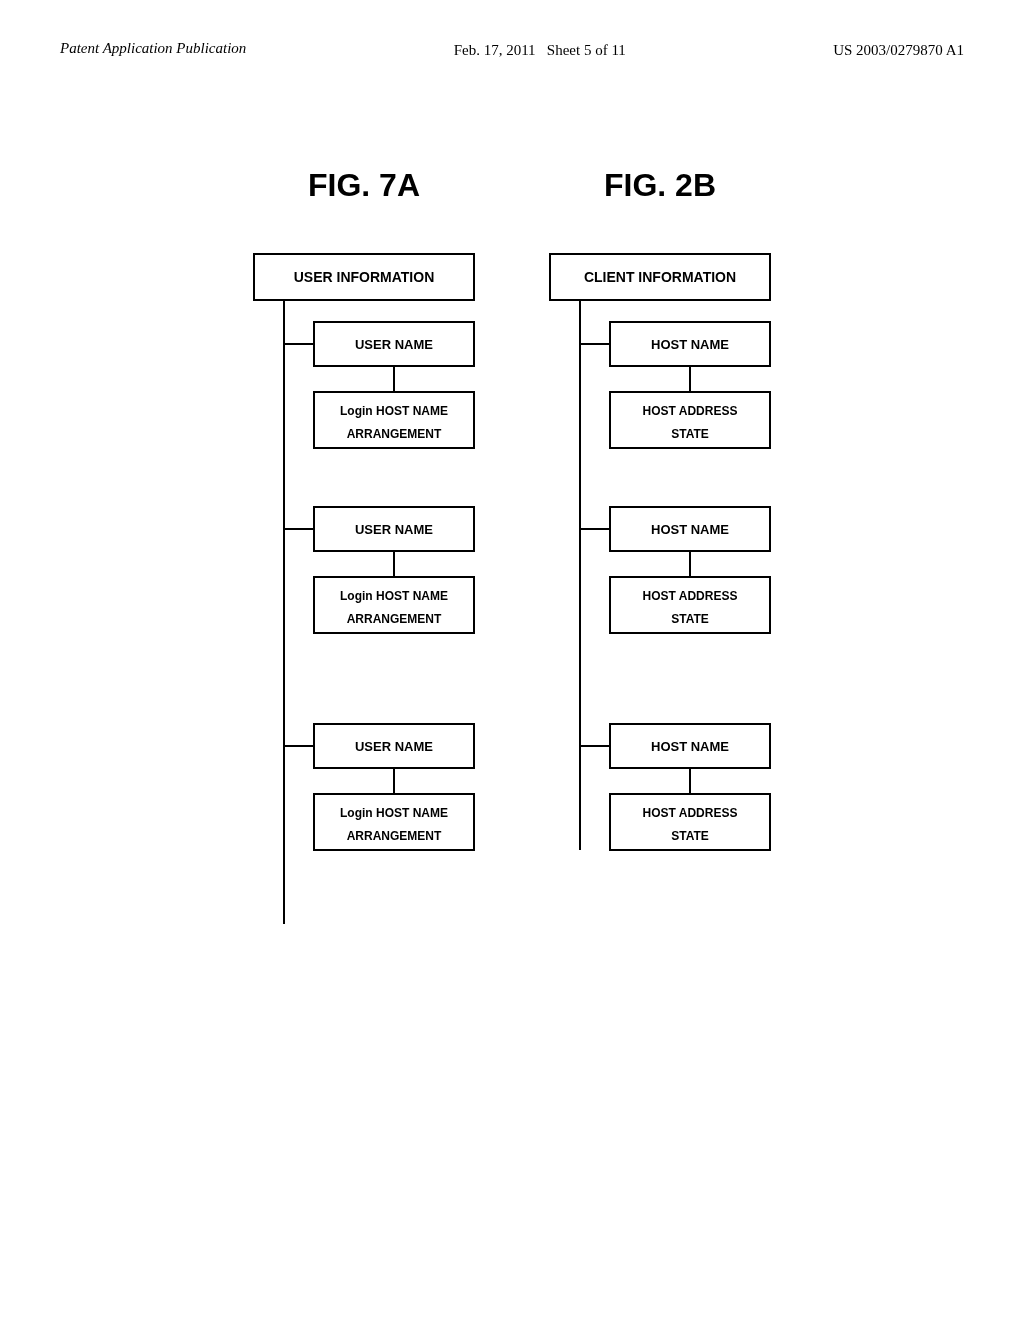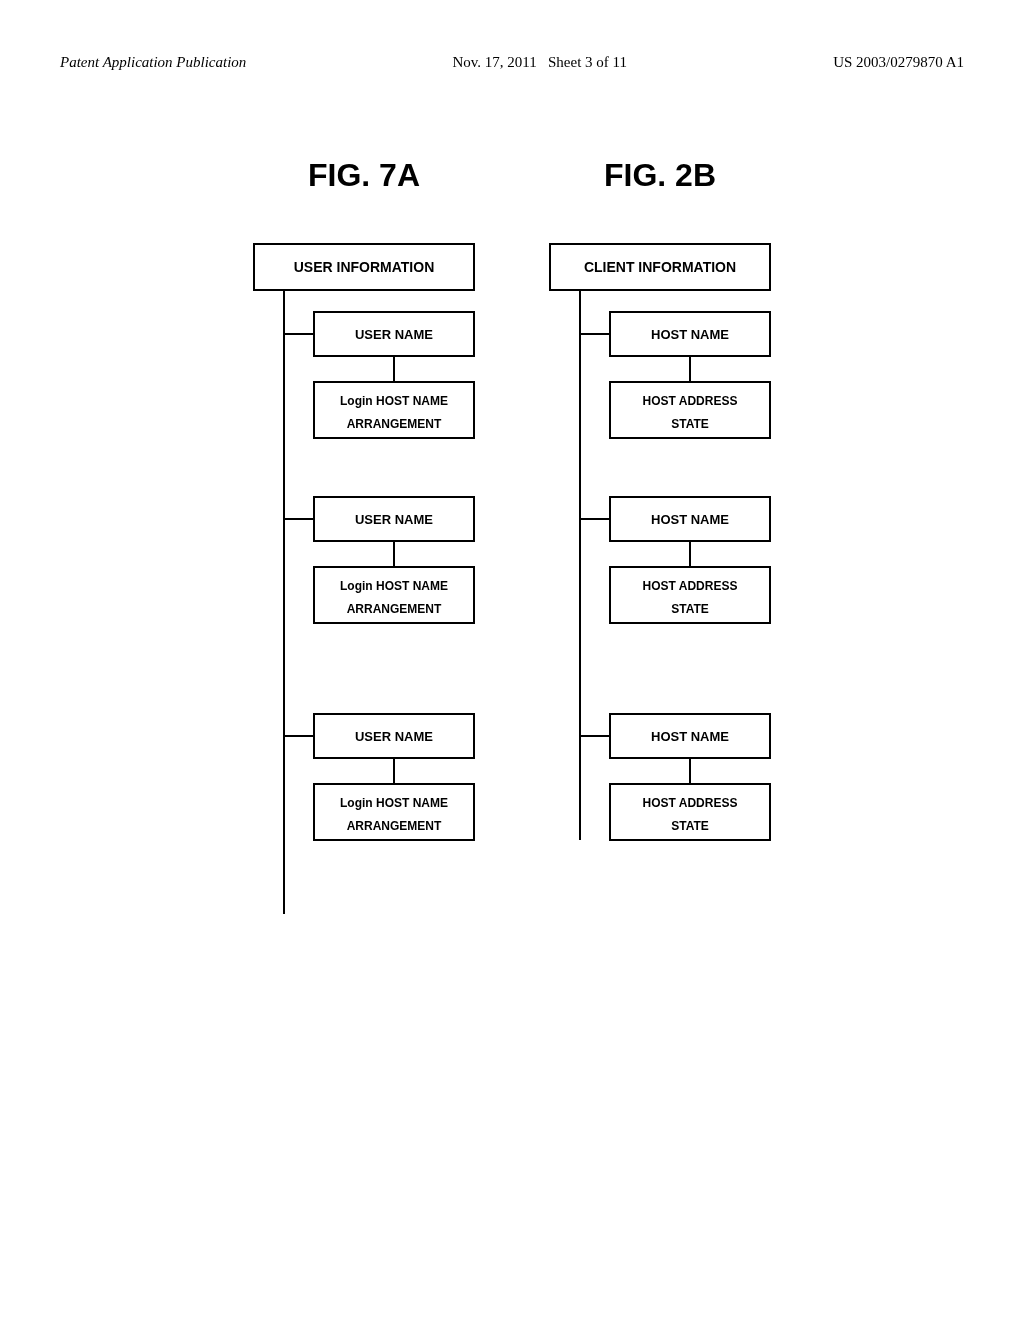--- a/index.html
+++ b/index.html
@@ -9,22 +9,22 @@
       background: #fff;
       font-family: 'Times New Roman', Times, serif;
       color: #000;
       position: relative;
       overflow: hidden;
     }
 
     .header {
       display: flex;
       justify-content: space-between;
-      align-items: center;
-      padding: 52px 60px 0 60px;
+      align-items: flex-end;
+      padding: 38px 60px 0 60px;
       font-size: 15px;
       gap: 34px;
     }
 
     .header-left {
       font-style: italic;
       font-size: 15px;
       line-height: 1.4;
     }
 
@@ -34,21 +34,21 @@
     }
 
     .header-right {
       font-size: 15px;
     }
 
     .main-content {
       display: flex;
       justify-content: center;
       gap: 36px;
-      margin-top: 84px;
+      margin-top: 108px;
       padding: 0 60px;
     }
 
     .figure-title {
       font-size: 32px;
       font-weight: bold;
       margin-bottom: 40px;
       font-family: Arial, sans-serif;
     }
 
@@ -59,22 +59,22 @@
     }
   </style>
 </head>
 <body>
 
 <div class="header">
   <div class="header-left">
     <span>Patent Application Publication</span>
   </div>
   <div class="header-center">
-    <span>Nov. 17, 2011</span>&nbsp;&nbsp;
-    <span>Sheet 3 of 11</span>
+    <span>Feb. 17, 2011</span>&nbsp;&nbsp;
+    <span>Sheet 5 of 11</span>
   </div>
   <div class="header-right">
     <span>US 2003/0279870 A1</span>
   </div>
 </div>
 
 <div class="main-content">
 
   <div class="fig-container">
     <div class="figure-title">FIG. 7A</div>

